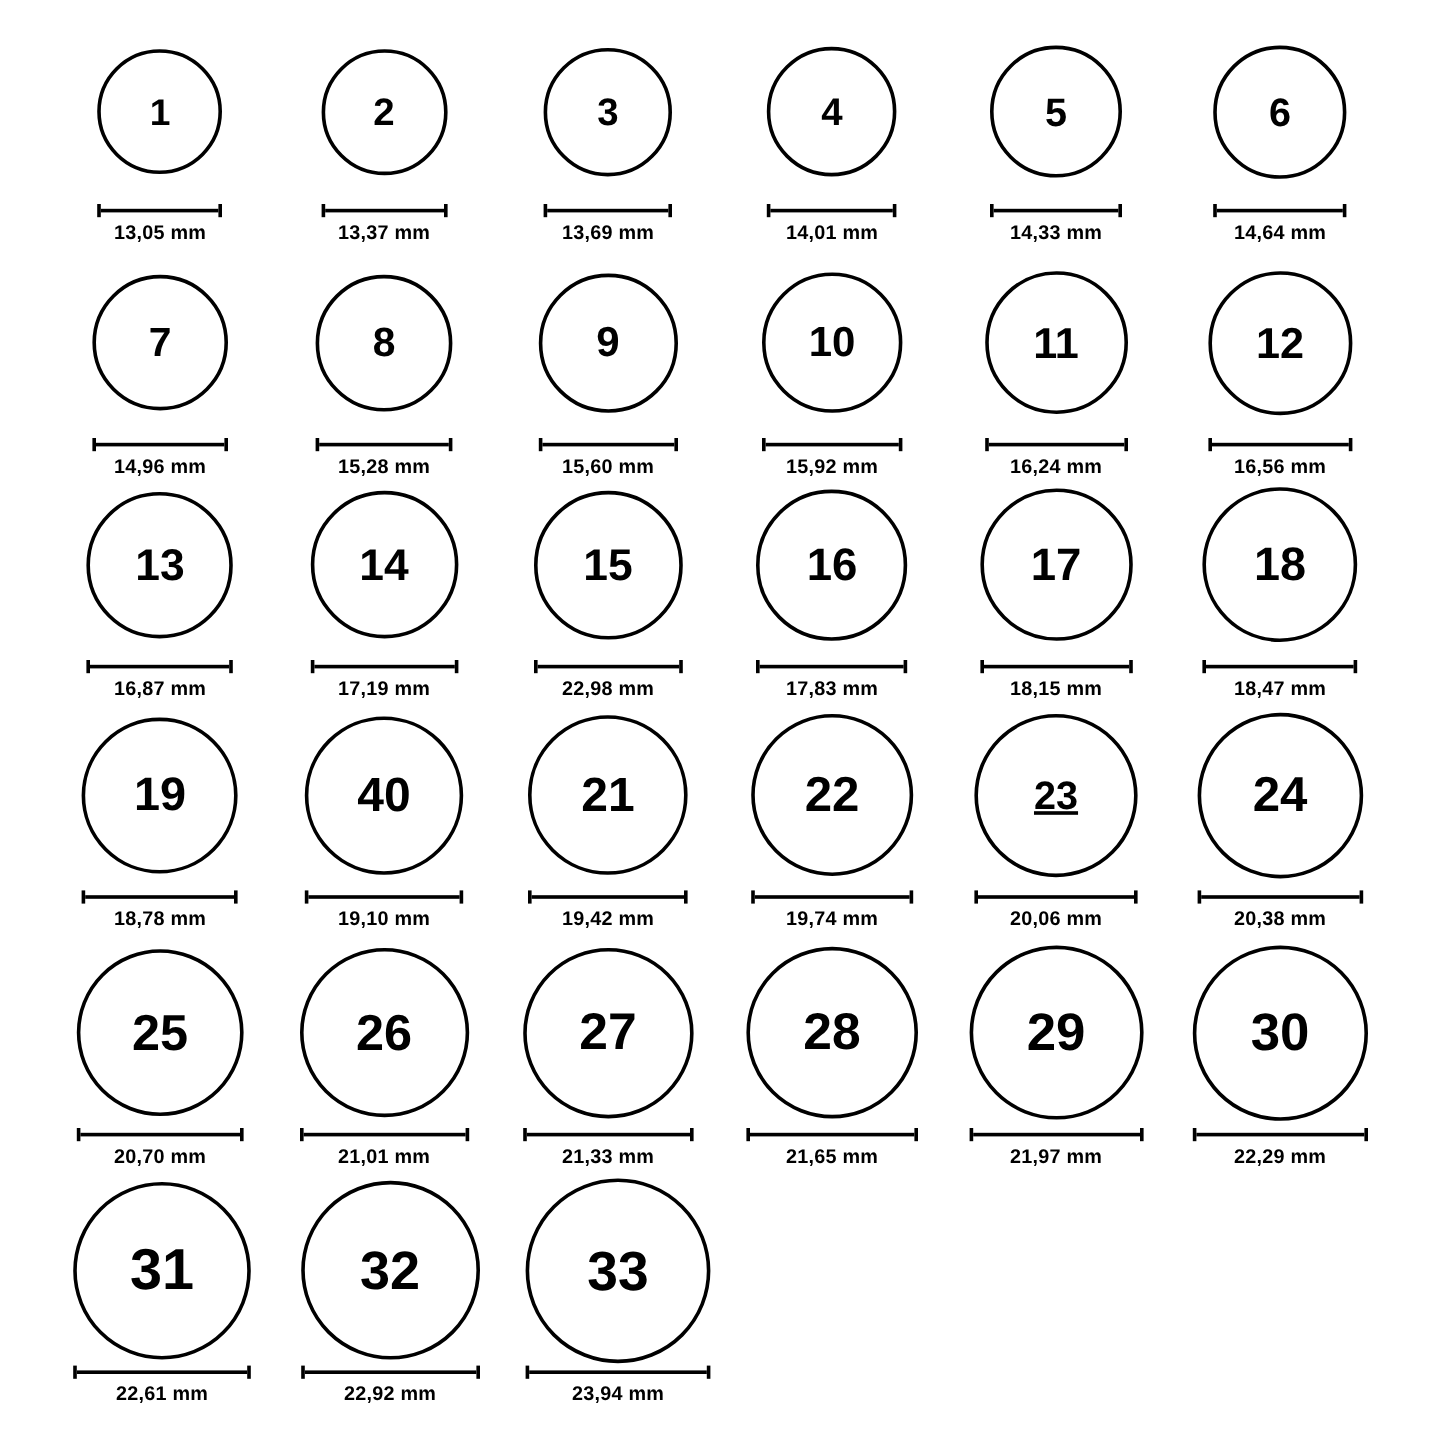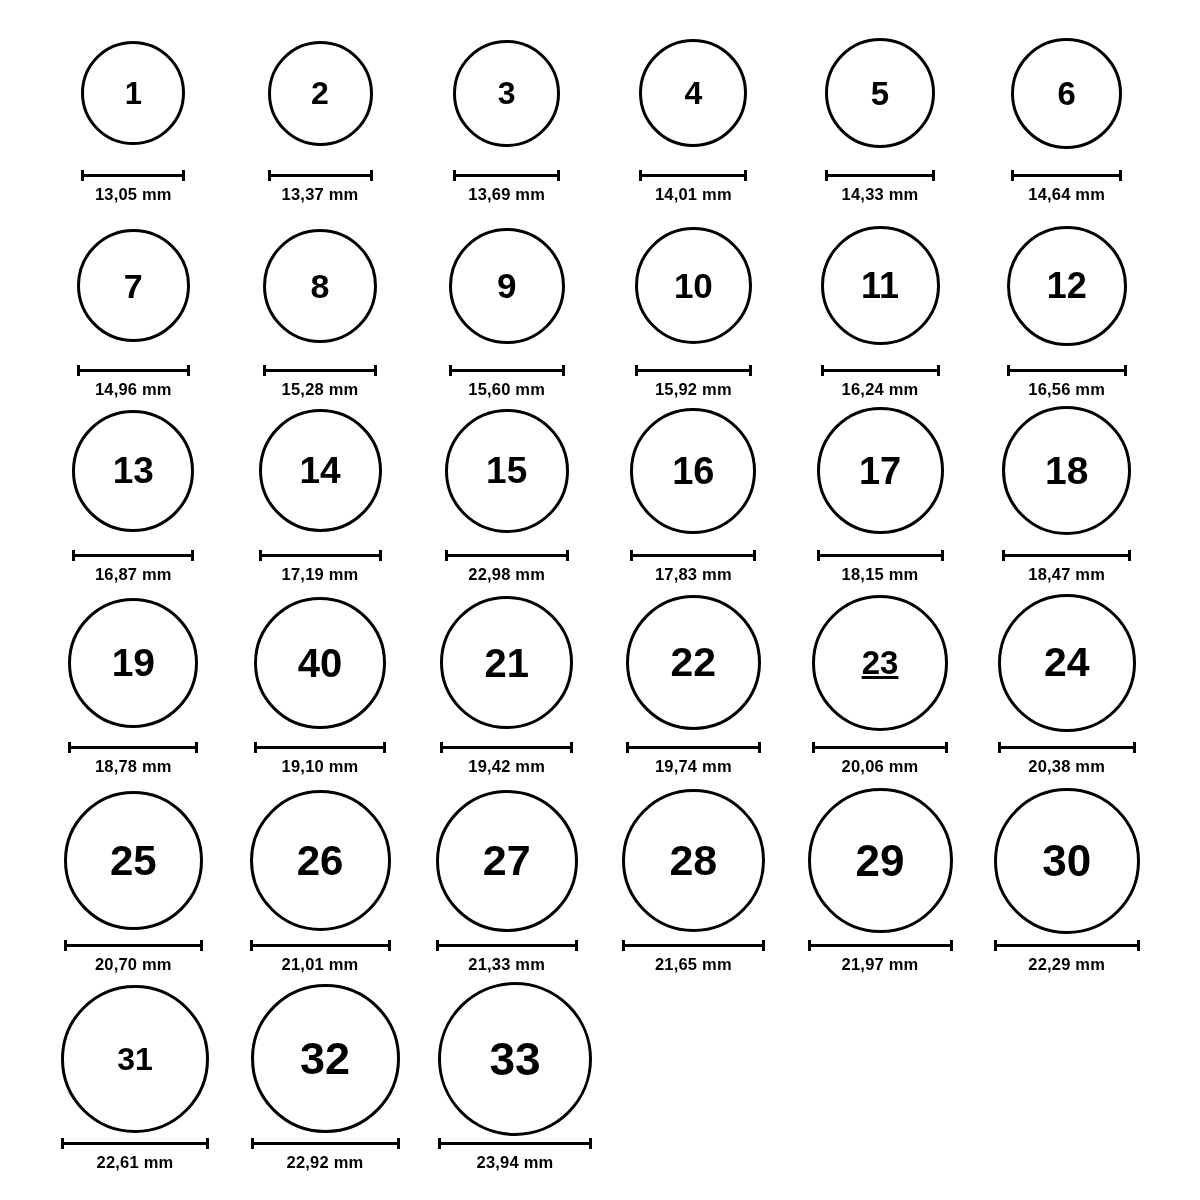--- a/index.html
+++ b/index.html
@@ -426,21 +426,21 @@
         <div class="measure">
           <div class="bar" style="width: 146px;"></div>
         </div>
         <div class="mm">22,29 mm</div>
       </div>
     </div>
     <div class="row" style="height: 160px;">
       <div class="cell">
         <div class="ring-wrap" style="height: 155px;">
           <div class="ring" style="width: 148px; height: 148px;">
-            <span class="ring-label" style="font-size: 32px;">31</span>
+            <span class="ring-label" style="font-size: 48px;">31</span>
           </div>
         </div>
         <div class="measure">
           <div class="bar" style="width: 148px;"></div>
         </div>
         <div class="mm">22,61 mm</div>
       </div>
       <div class="cell">
         <div class="ring-wrap" style="height: 155px;">
           <div class="ring" style="width: 149px; height: 149px;">

